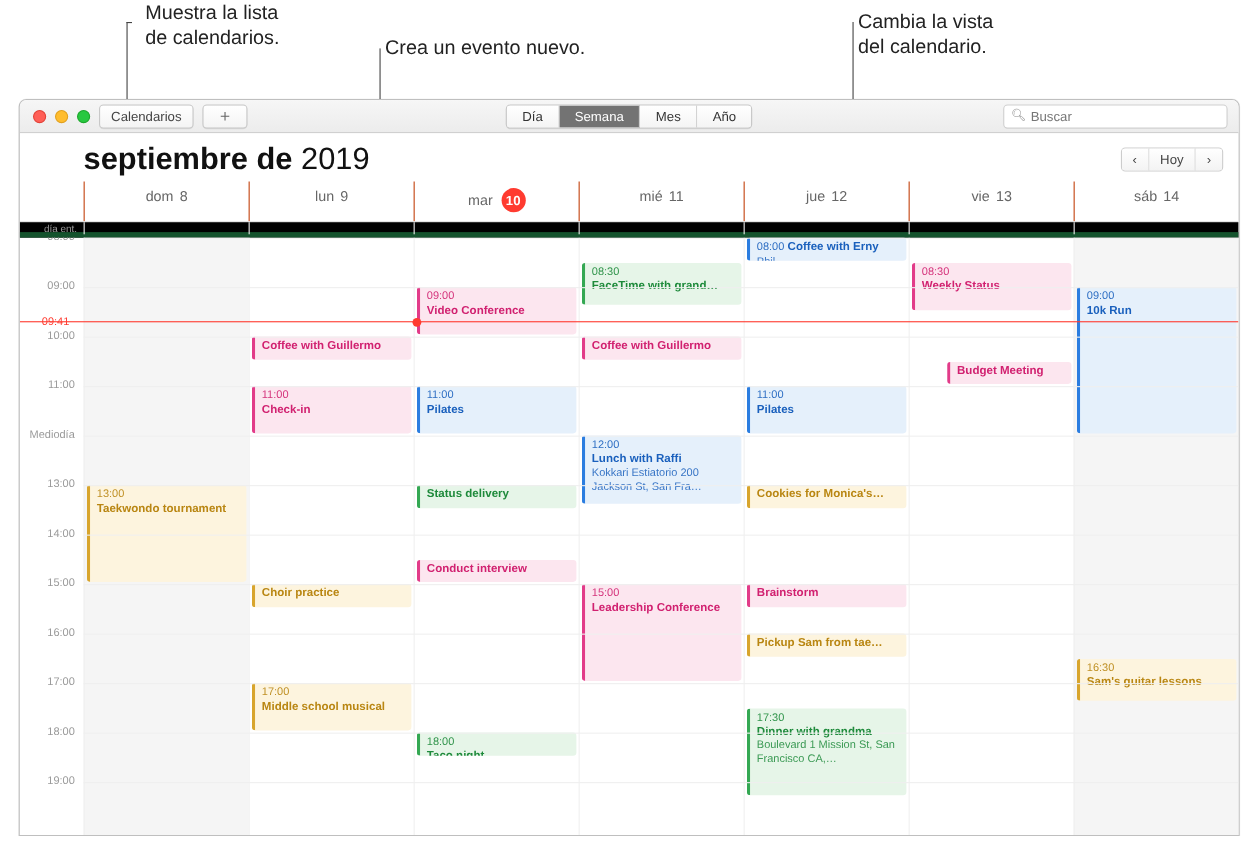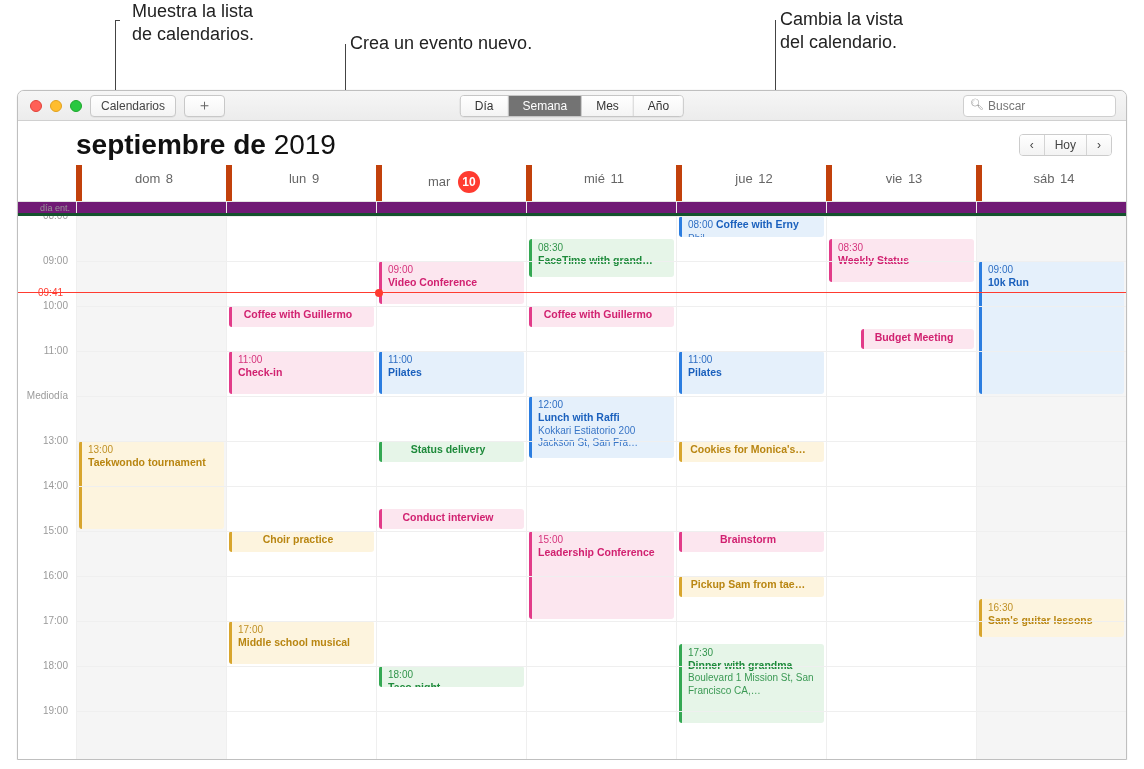--- a/index.html
+++ b/index.html
@@ -22,41 +22,41 @@
   .t-grn{background:#28c840;border:0.5px solid #1da72c;}
   
   .tbbtn { background:linear-gradient(#fff,#f4f4f4); border:1px solid #c8c8c8; border-radius:4px; height:22px; display:inline-flex; align-items:center; justify-content:center; font-size:12px; color:#444; padding:0 10px; box-shadow: 0 0.5px 0 rgba(0,0,0,0.08);}
   .tbbtn.icon{ padding:0 12px; font-size:15px; color:#666;}
   
   .seg { position:absolute; left:50%; transform:translateX(-50%); top:4px; display:flex; border:1px solid #c6c6c6; border-radius:4px; overflow:hidden; height:22px; box-shadow: 0 0.5px 0 rgba(0,0,0,0.08);}
   .seg button{ border:none; background:linear-gradient(#fff,#f4f4f4); font-size:12px; padding:0 14px; color:#333; border-right:1px solid #d0d0d0;}
   .seg button:last-child{border-right:none;}
   .seg button.active{ background:#737373; color:#fff; }
   
-  .search { position:absolute; right:10px; top:4px; width:153px; }
+  .search { position:absolute; right:10px; top:4px; width:204px; }
   .search input{ width:100%; height:22px; border:1px solid #cfcfcf; border-radius:4px; padding:0 8px 0 24px; font-size:12px; background:#fff; color:#666;}
   .search::before{ content:"\1F50D\FE0E"; position:absolute; left:7px; top:3px; font-size:11px; color:#8e8e8e;}
   
   
   .cal-header{ padding:8px 14px 4px 14px; display:flex; align-items:center; justify-content:space-between;}
   .month{ font-size:28px; font-weight:300; color:#111; }
   .month strong{ font-weight:600;margin-left:44px; }
   .nav{ display:flex; gap:0; border:1px solid #ccc; border-radius:4px; overflow:hidden; height:22px;}
   .nav button{ border:none;background:linear-gradient(#fff,#f3f3f3); padding:0 10px; font-size:12px; color:#444; border-right:1px solid #d4d4d4;}
   .nav button:last-child{border-right:none;}
   
   
   .days { display:grid; grid-template-columns: 58px repeat(7, 1fr); border-bottom: 1px solid #e3e3e3; }
   .days .gutter{}
-  .days .day { text-align:center; padding:6px 0 8px; font-size:13px; color:#666; border-left:6px solid #c2410c;}
+  .days .day { text-align:center; padding:6px 0 8px; font-size:13px; color:#666; border-left:1px solid #c2410c;}
   .days .day .dow{ font-weight:400;}
   .days .day .num{ font-weight:400; margin-left:2px;}
   .days .day.today .num{ display:inline-flex; width:22px; height:22px; background:#ff3b30; color:#fff; border-radius:50%; align-items:center; justify-content:center; font-weight:600; font-size:12px; margin-left:4px;}
   
-  .allday { display:grid; grid-template-columns: 58px repeat(7,1fr); height:14px; border-bottom:3px solid #14532d; background:#701a75;}
+  .allday { display:grid; grid-template-columns: 58px repeat(7,1fr); height:14px; border-bottom:5px solid #14532d; background:#000000;}
   .allday .lbl{ font-size:9px; color:#999; text-align:right; padding:1px 6px 0 0;}
   .allday .cell{ border-left:1px solid #efefef;}
   
   
   .body { position:relative; display:grid; grid-template-columns:58px repeat(7,1fr); overflow:hidden;}
   .hours { position:relative;}
   .hourlabel{ height:45px; text-align:right; padding-right:8px; font-size:10px; color:#9a9a9a; position:relative; top:-6px;}
   .col { border-left:1px solid #efefef; position:relative; }
   .col:nth-child(2), .col:nth-child(8){ background:#f5f5f5;}
   .hlines{ position:absolute; left:58px; right:0; top:0; bottom:0; pointer-events:none;}
@@ -73,21 +73,21 @@
   
   .c-pink{ background:#fce6ef; border-color:#e23b89; color:#d12170;}
   .c-pink .t{color:#d12170;}
   .c-green{ background:#e6f5e8; border-color:#34a853; color:#1e8a3b;}
   .c-green .t{color:#1e8a3b;}
   .c-blue{ background:#e5f0fb; border-color:#2b7de0; color:#1a60bd;}
   .c-blue .t{color:#1a60bd;}
   .c-yellow{ background:#fdf4de; border-color:#d8a52d; color:#b98612;}
   .c-yellow .t{color:#b98612;}
   
-  .event.bar{ padding:2px 16px 2px 6px;text-align:center;}
+  .event.bar{ padding:2px 16px 2px 6px;}
   .event.bar .title{ display:inline;}
   
 </style>
 </head>
 <body>
 
 <div class="callouts">
   <div class="callout" style="left:120px; top:0; white-space:pre;margin-left:12px;">Muestra la lista
 de calendarios.</div>
   <div class="callout" style="left:780px; top:8px; white-space:pre;">Cambia la vista

